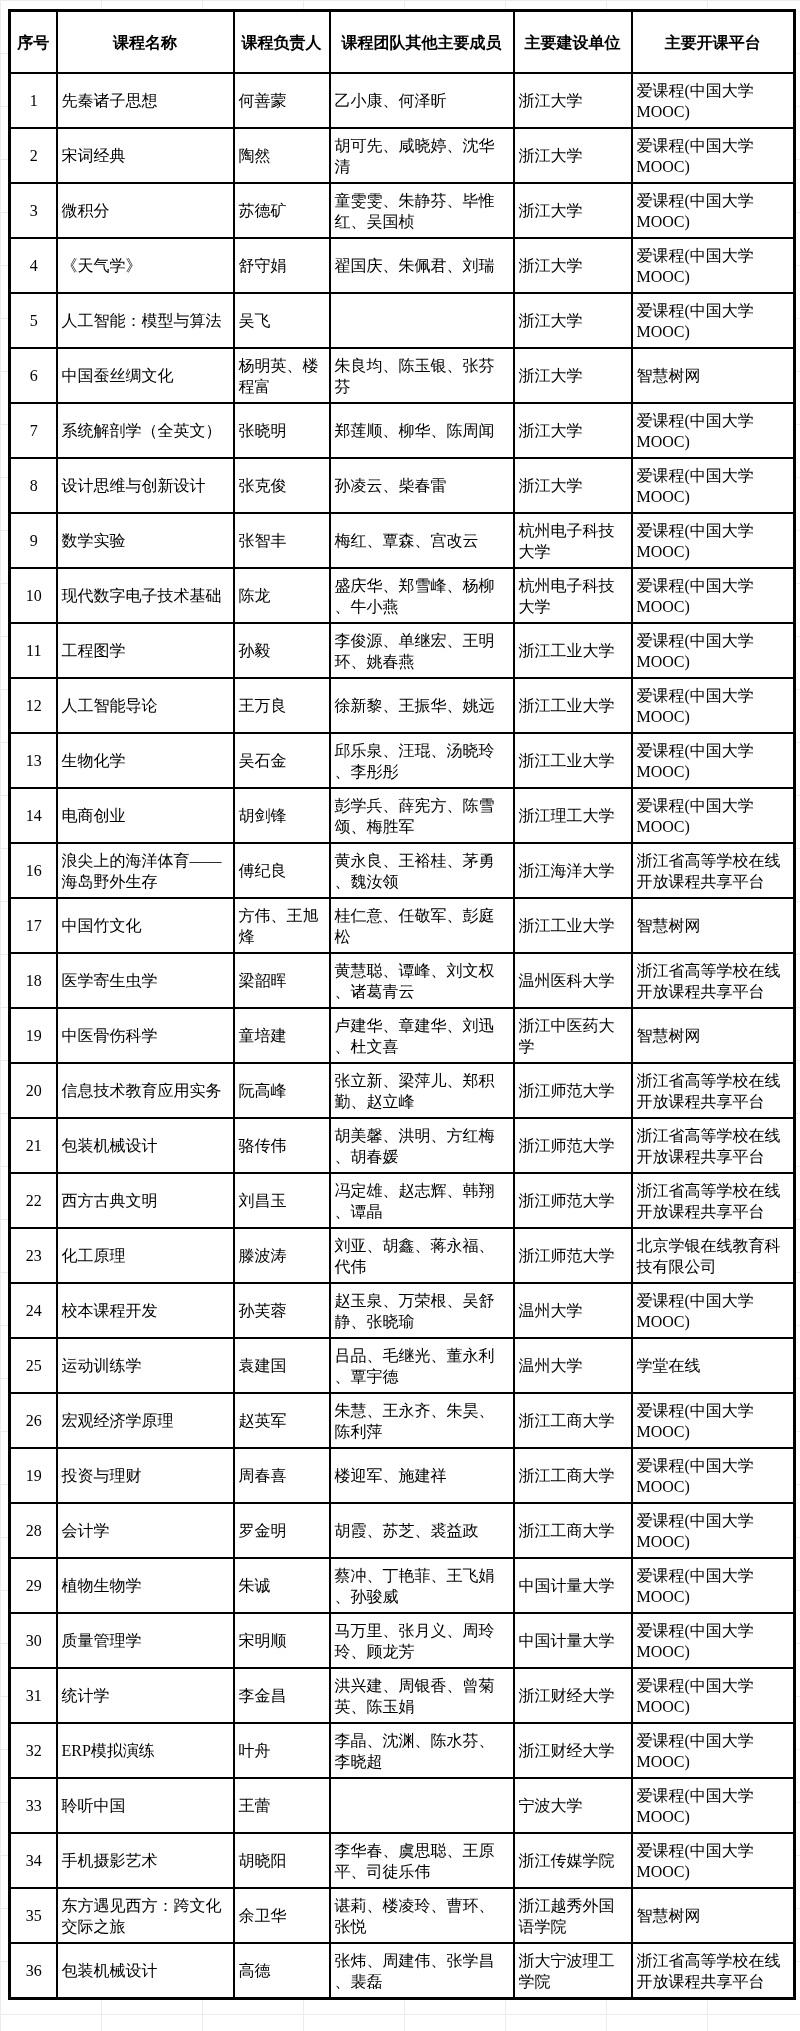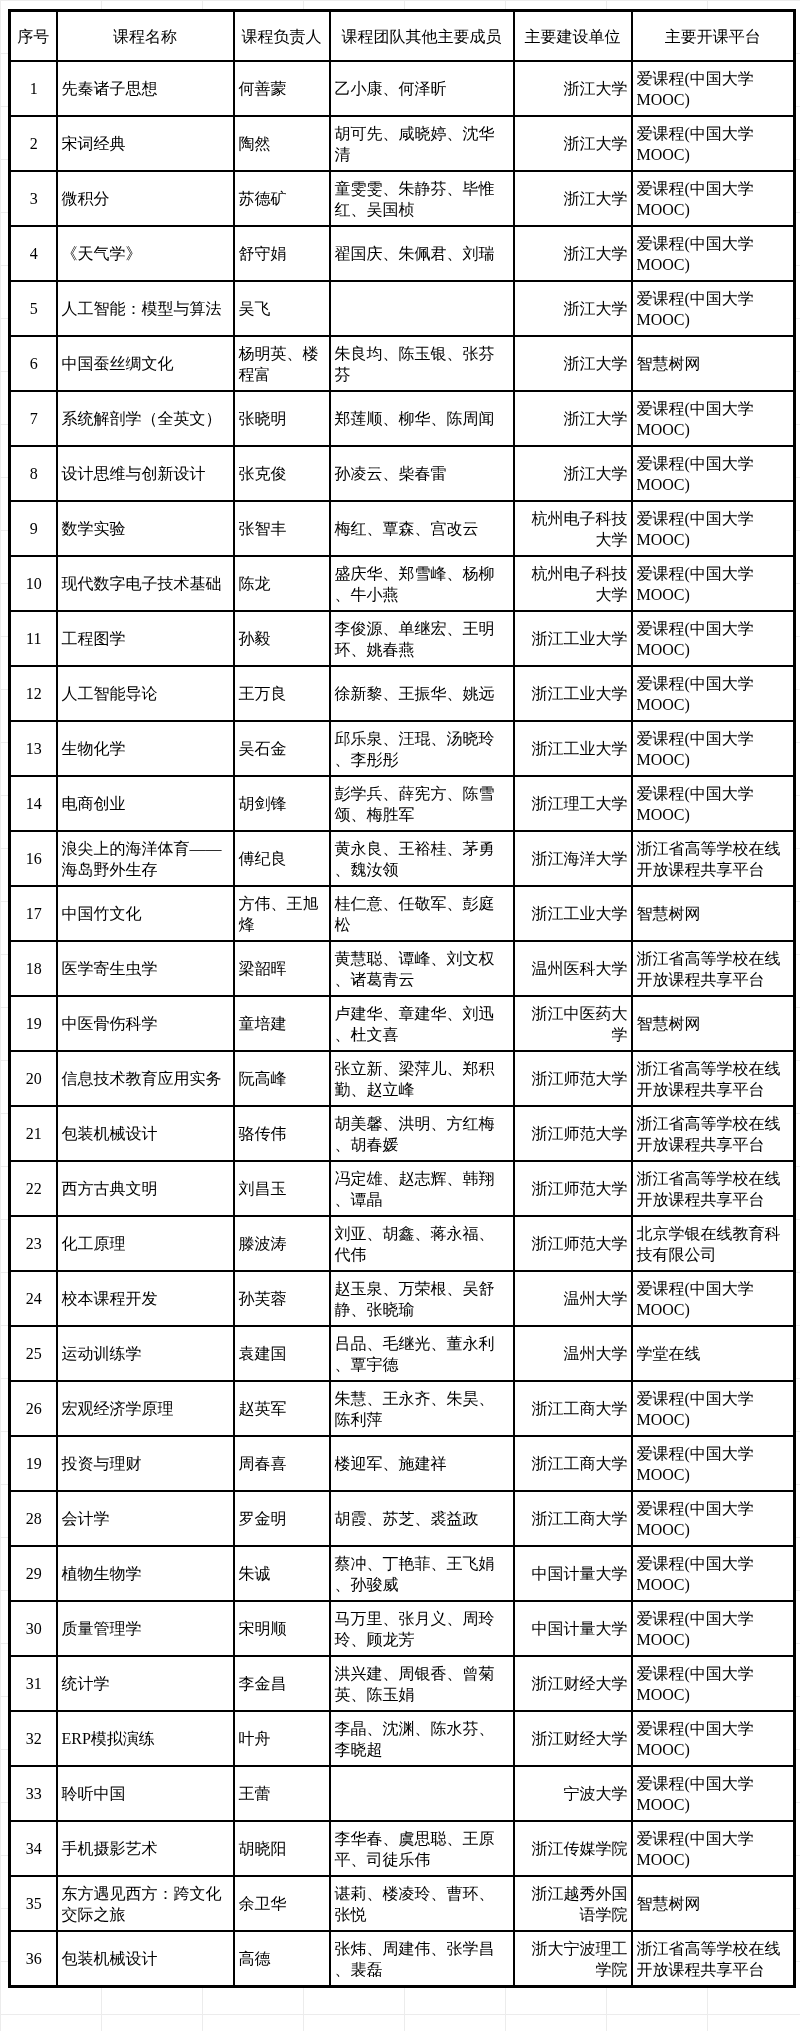--- a/index.html
+++ b/index.html
@@ -30,29 +30,29 @@
   .course-table col.c-platform{width:163px;}
   .course-table th,.course-table td{
     border:2px solid #000;
     padding:2px 3px 2px 4px;
     vertical-align:middle;
     background:#fff;
     overflow:hidden;
   }
   .course-table{border:3px solid #000;}
   .course-table th{
-    font-weight:normal;text-align:center;height:48px;
-    padding:0 1px;
+    font-weight:bold;text-align:center;height:48px;
+    padding:6px 1px;
   }
   .course-table td{height:49px;} 
   td.cell-no{text-align:center;}
   td.cell-name,td.cell-members,td.cell-leader{
     line-break:anywhere;word-break:break-all;
   }
-  td.cell-unit{word-break:break-all;text-align:right;}
+  td.cell-unit{word-break:break-all;}
   td.cell-platform{overflow-wrap:break-word;}
 </style>
 </head>
 <body>
 
 <div class="grid-bg"></div>
 
 <table class="course-table">
   <colgroup>
     <col class="c-no">

